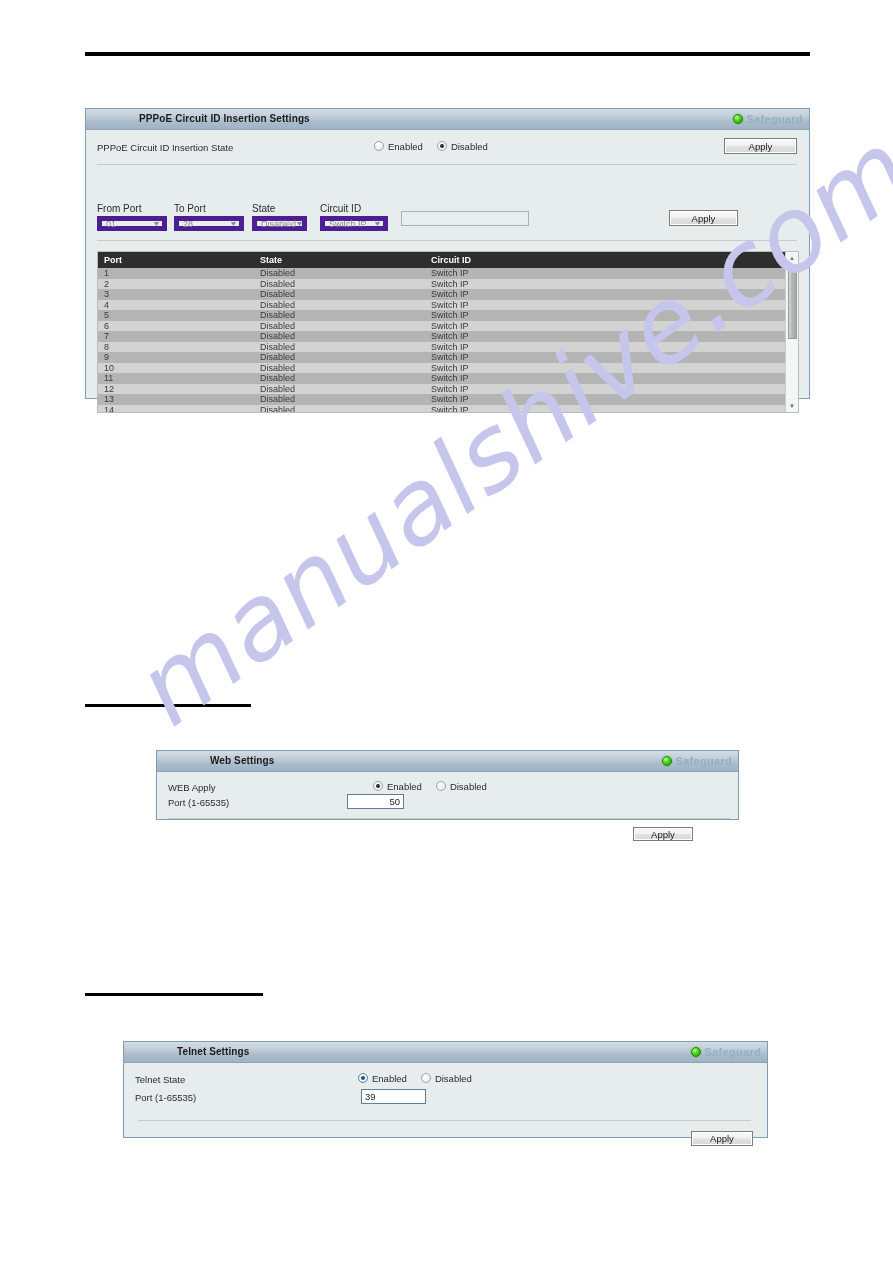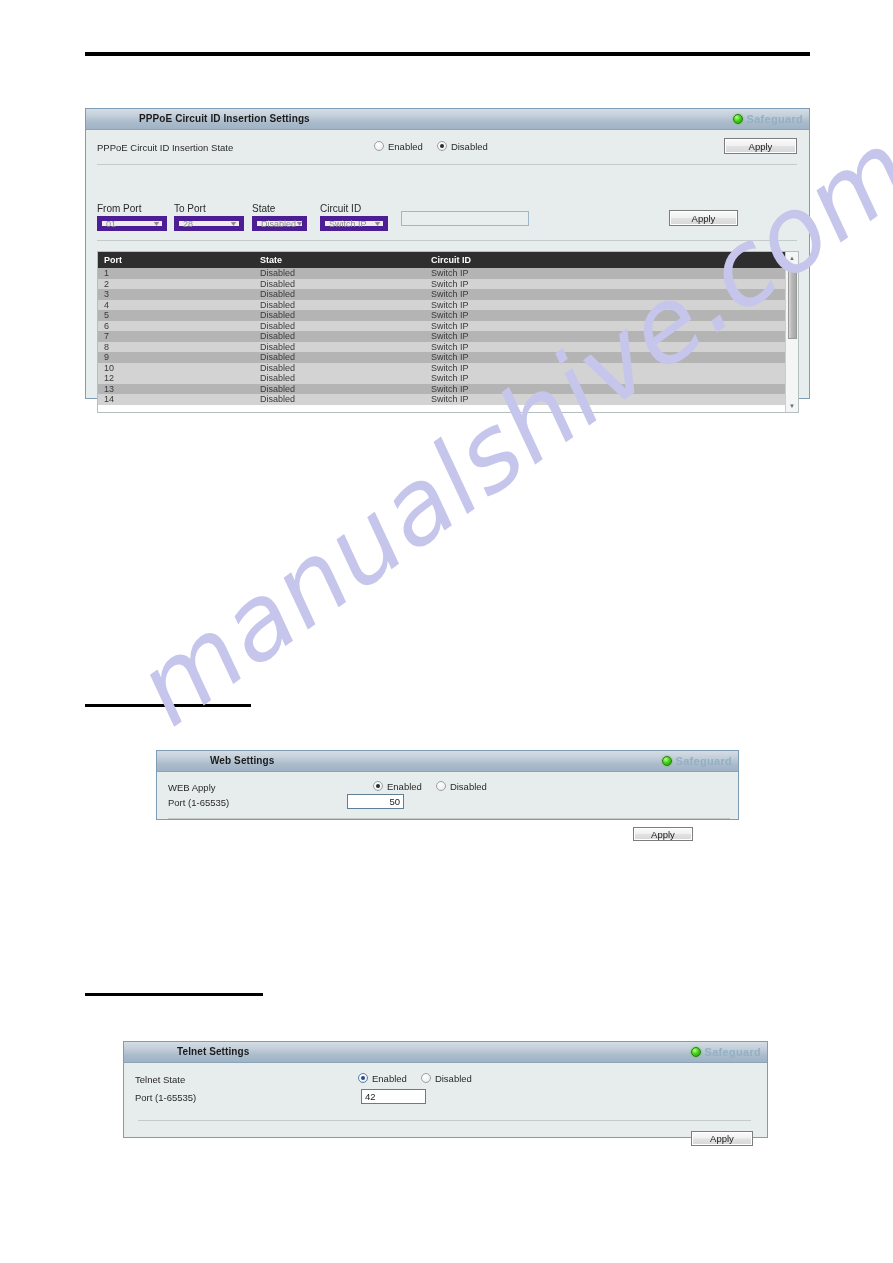--- a/index.html
+++ b/index.html
@@ -387,20 +387,25 @@
             <tr class="odd">
               <td>9</td>
               <td>Disabled</td>
               <td>Switch IP</td>
             </tr>
             <tr class="even">
               <td>10</td>
               <td>Disabled</td>
               <td>Switch IP</td>
             </tr>
+            <tr class="odd">
+              <td>11</td>
+              <td>Disabled</td>
+              <td>Switch IP</td>
+            </tr>
             <tr class="even">
               <td>12</td>
               <td>Disabled</td>
               <td>Switch IP</td>
             </tr>
             <tr class="odd">
               <td>13</td>
               <td>Disabled</td>
               <td>Switch IP</td>
             </tr>
@@ -475,21 +480,21 @@
         <span class="radio-text">Enabled</span>
       </span>
       <span class="radio-item">
         <span class="radio-dot"></span>
         <span class="radio-text">Disabled</span>
       </span>
     </div>
 
     <div style="position:absolute; left:11px; top:30px;" class="form-label">Port (1-65535)</div>
 
-    <div class="txtinput whiteleft" style="position:absolute; left:237px; top:26px; width:65px;">42</div>
+    <div class="txtinput whiteleft" style="position:absolute; left:237px; top:26px; width:65px;">39</div>
 
     <div class="hr-light" style="left:14px; top:57px; width:613px;"></div>
 
     <div class="btn" style="position:absolute; left:567px; top:68px; width:62px; height:15px;">Apply</div>
   </div>
 </div>
 
 <div id="watermark-layer">
   <div class="watermark-text" id="wm-a">manualshive.com</div>
 </div>

